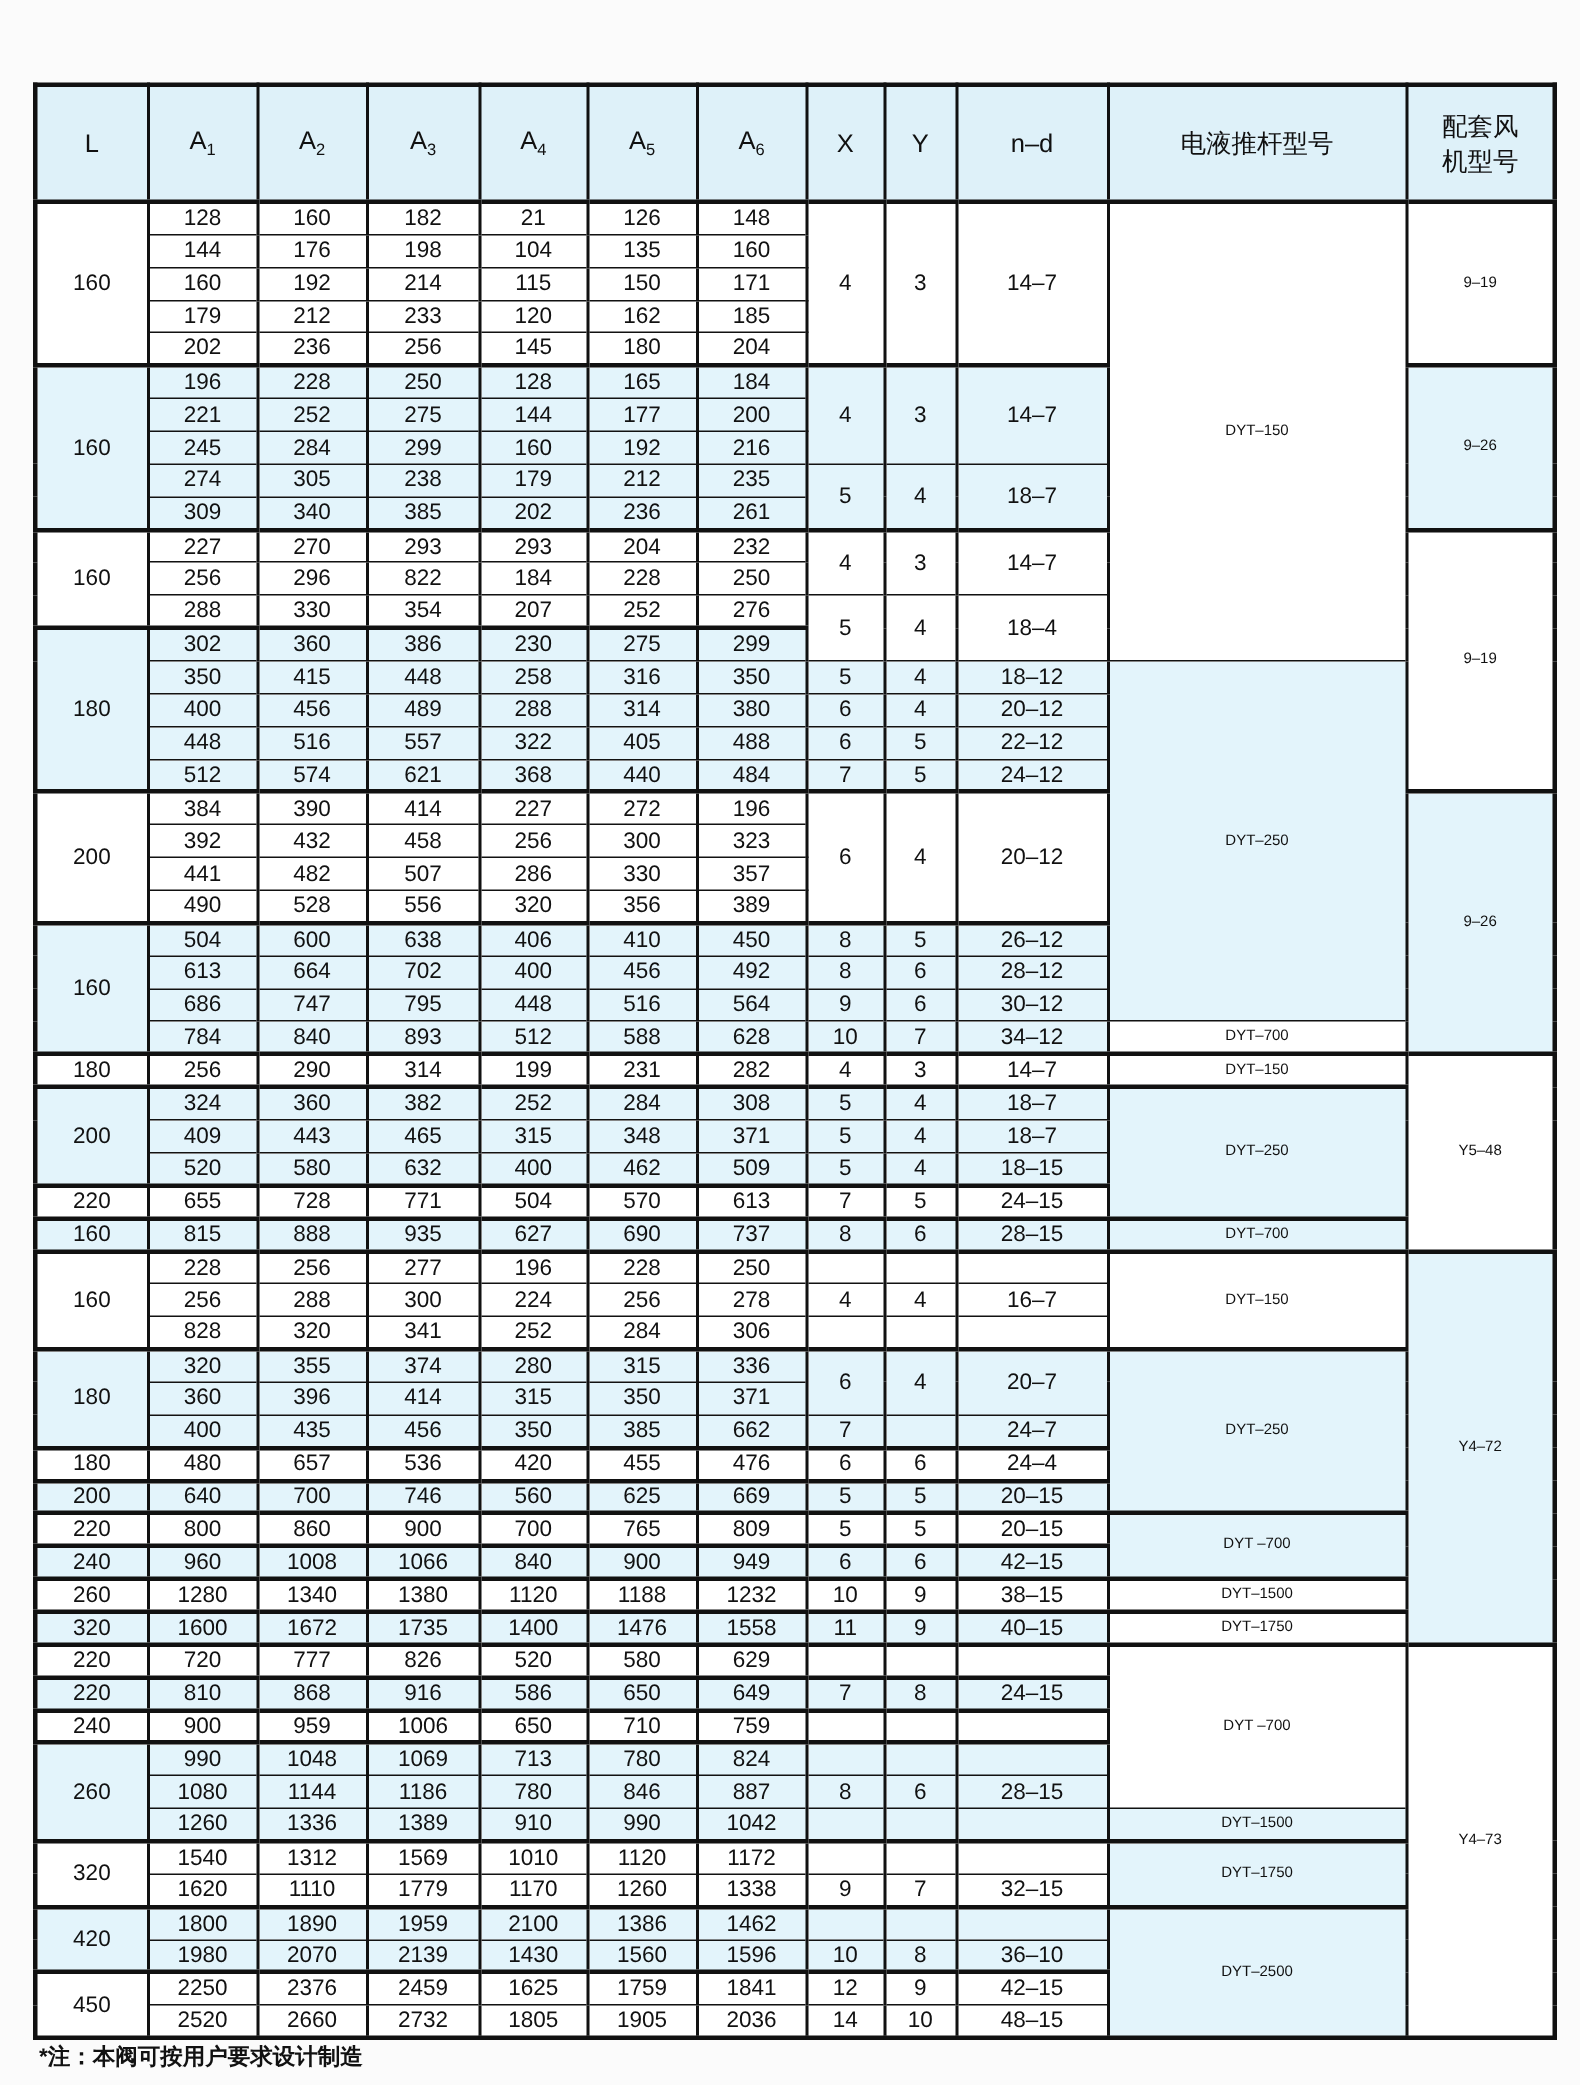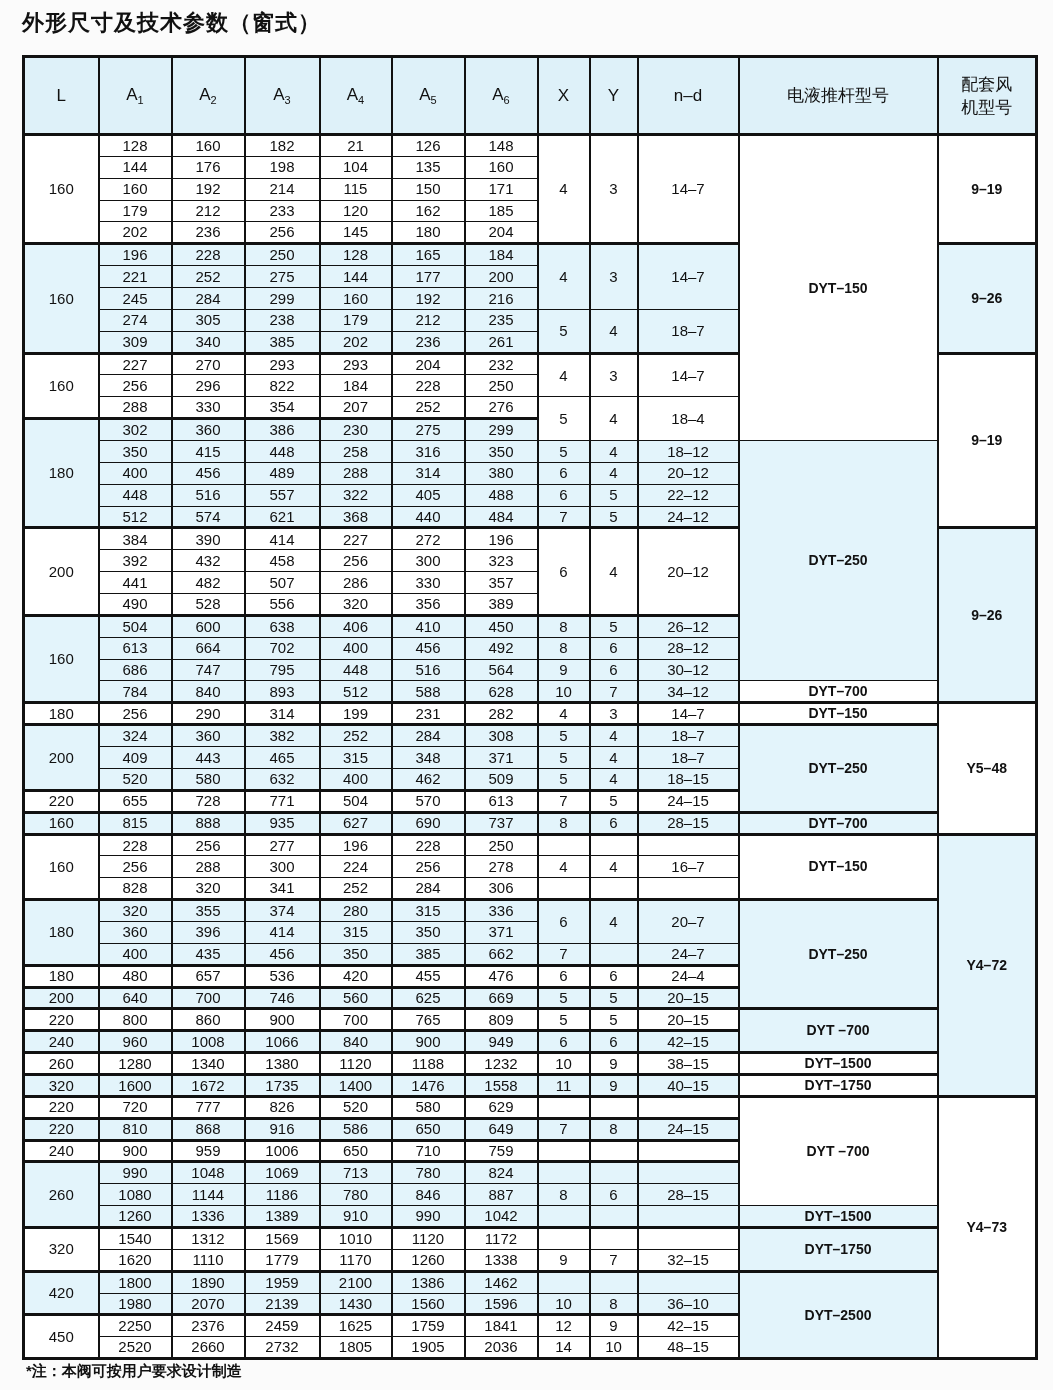--- a/index.html
+++ b/index.html
@@ -32,31 +32,30 @@
     border-left-width:2px; border-right-width:2px;
     text-align:center; vertical-align:middle;
     font-size:15px; padding:0; line-height:1.05;
     overflow:hidden; white-space:nowrap;
   }
   .spec-table td.gt{ border-top-width:3px; }
   .spec-table thead tr{ height:78px; }
   .spec-table tbody tr{ height:21.87px; }
   td.white{ background:#ffffff; }
   td.blue{ background:#e3f4fb; }
-  td.dyt, td.fan{ font-size:14px;font-weight:bold; }
+  td.dyt, td.fan{ font-size:10px; }
   .note{
     position:absolute; left:26px; top:1362px;
     font-size:15px; font-weight:bold;
   }
 </style>
 </head>
 <body>
 
 <div class="page">
-  <div class="title">外形尺寸及技术参数（窗式）</div>
 
   <table class="spec-table">
     <colgroup>
       <col style="width:75px">
         <col style="width:73px">
         <col style="width:73px">
       <col style="width:75px">
         <col style="width:72px">
         <col style="width:73px">
       <col style="width:73px">

